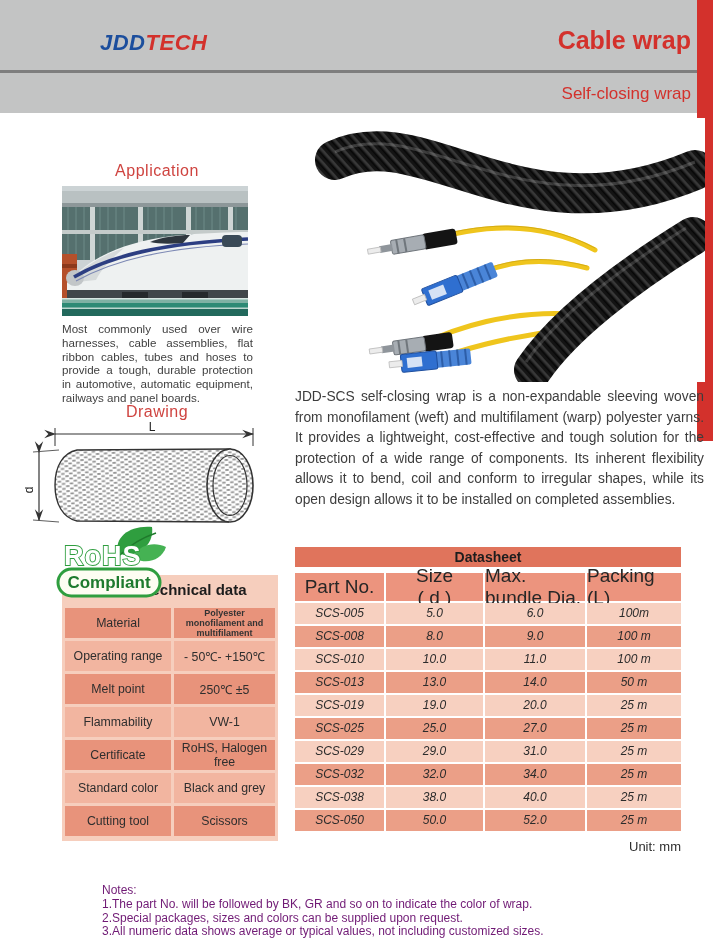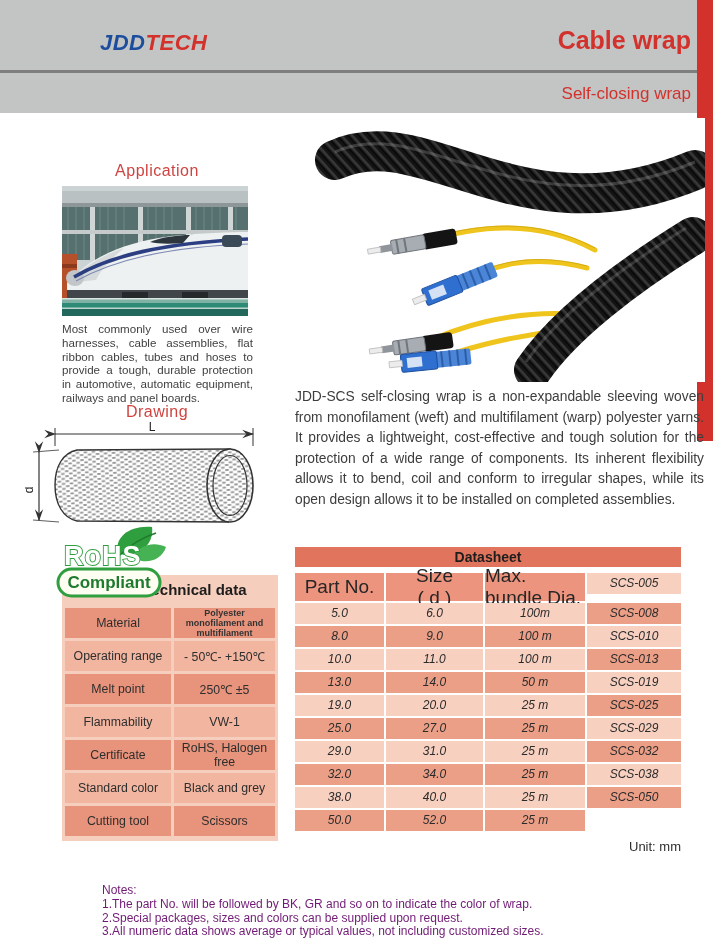--- a/index.html
+++ b/index.html
@@ -266,20 +266,21 @@
   </div>
 
   <div class="abs ds-title">Datasheet</div>
   <div class="abs ds-grid">
     <div class="ds-hcell">Part No.</div>
     <div class="ds-hcell">
       <span>Size</span>
       <span>( d )</span>
     </div>
     <div class="ds-hcell">Max. bundle Dia.</div>
+    <div class="ds-hcell">Packing (L)</div>
 
     <div class="ds-cell dr-light">SCS-005</div>
     <div class="ds-cell dr-light">5.0</div>
     <div class="ds-cell dr-light">6.0</div>
     <div class="ds-cell dr-light">100m</div>
 
     <div class="ds-cell dr-dark">SCS-008</div>
     <div class="ds-cell dr-dark">8.0</div>
     <div class="ds-cell dr-dark">9.0</div>
     <div class="ds-cell dr-dark">100 m</div>

